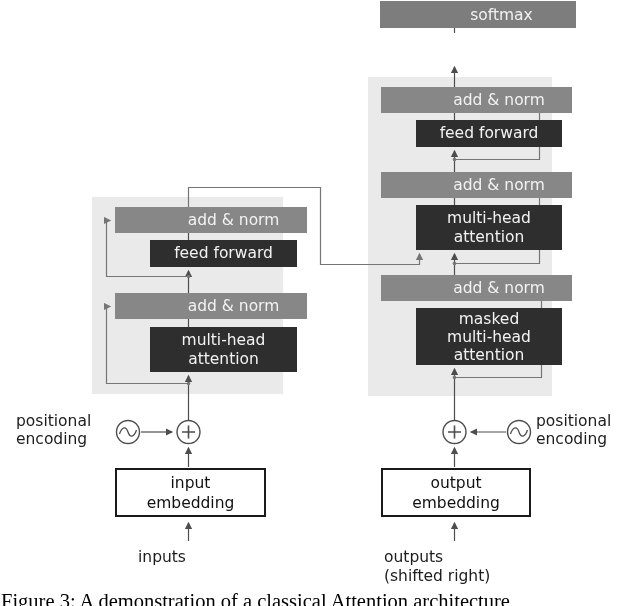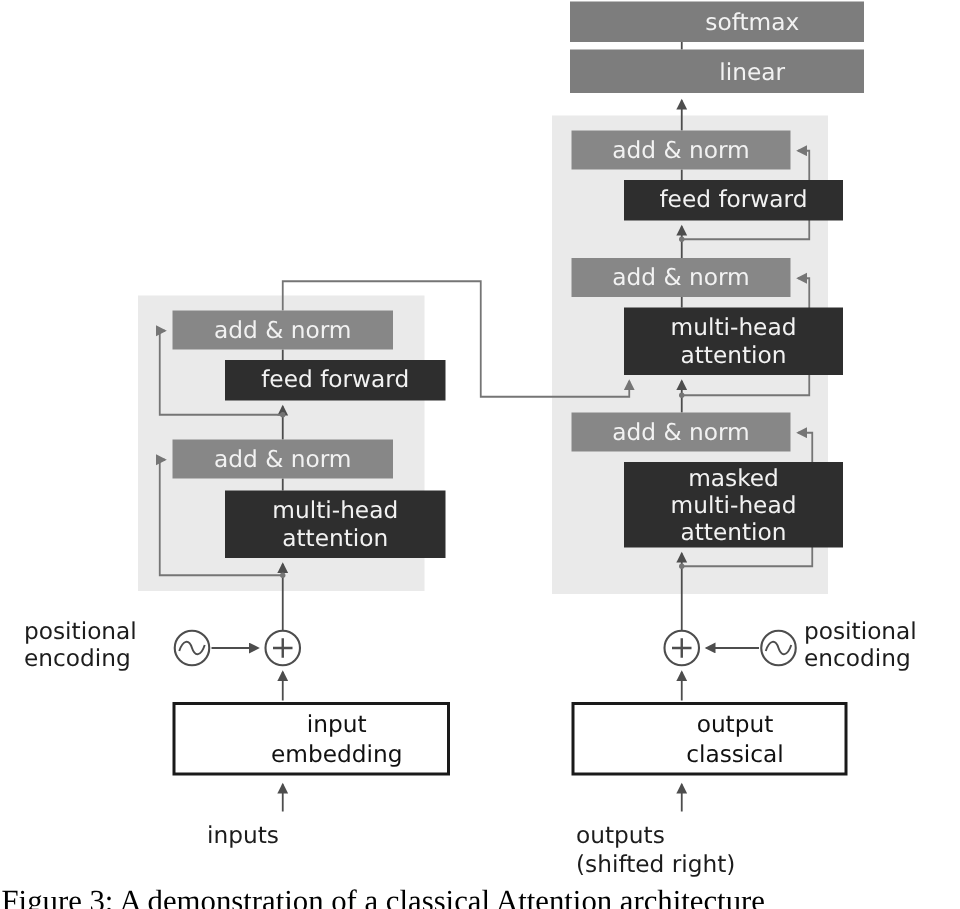--- a/index.html
+++ b/index.html
@@ -9,27 +9,26 @@
     font-family:"DejaVu Sans","Liberation Sans",sans-serif;
     color:var(--label_text,#1c1c1c);
   }
   .panel{position:absolute;background:var(--panel,#eaeaea);}
   .box{
     position:absolute;display:flex;align-items:center;justify-content:center;
     text-align:center;white-space:pre-line;font-size:15.5px;line-height:18px;
     color:var(--box_text,#f2f2f2);
   }
   .gbox{background:var(--box_gray,#7d7d7d);padding-left:47px;}
-  .abox{background:var(--box_gray_light,#878787);}
+  .abox{background:var(--box_gray_light,#878787);padding-left:45px;}
   .dbox{background:var(--box_dark,#2e2e2e);line-height:19px;margin-left:35px;}
   .dbox.tight{line-height:18px;}
   .wbox{
     background:#ffffff;border:2px solid #1a1a1a;color:#111;
     line-height:20px;
-    padding-left:34px;
   }
   .lbl{
     position:absolute;font-size:15.5px;line-height:18px;text-align:left;
     white-space:pre-line;color:var(--label_text,#1c1c1c);
   }
   .outlbl{line-height:19px;}
   .caption{
     position:absolute;left:1px;top:589px;width:720px;
     font-family:"Liberation Serif","DejaVu Serif",serif;
     font-size:20.5px;line-height:24px;color:#000;white-space:nowrap;
@@ -108,21 +107,20 @@
       <path d="M454.5 467 V448" stroke-width="1.2" marker-end="url(#ahd)"></path>
     </g>
 
     <g stroke="var(--line,#4d4d4d)" stroke-width="1.2">
       <path d="M188.5 541 V523" marker-end="url(#ahd)"></path>
       <path d="M454.5 541 V523" marker-end="url(#ahd)"></path>
     </g>
   </svg>
 
   <div class="box gbox" style="left:380px;top:1px;width:149px;height:27px">softmax</div>
-  <div class="box gbox" style="left:380px;top:33px;width:149px;height:29px">linear</div>
 
   <div class="box abox" style="left:381px;top:87px;width:146px;height:26px">add &amp; norm</div>
   <div class="box dbox" style="left:381px;top:120px;width:146px;height:27px">feed forward</div>
   <div class="box abox" style="left:381px;top:172px;width:146px;height:26px">add &amp; norm</div>
   <div class="box dbox" style="left:381px;top:205px;width:146px;height:45px">multi-head
 attention</div>
   <div class="box abox" style="left:381px;top:275px;width:146px;height:26px">add &amp; norm</div>
   <div class="box dbox tight" style="left:381px;top:308px;width:146px;height:57px">masked
 multi-head
 attention</div>
@@ -134,21 +132,21 @@
 attention</div>
 
   <div class="lbl" style="left:16px;top:412px;width:96px">positional
 encoding</div>
   <div class="lbl" style="left:536px;top:412px;width:96px">positional
 encoding</div>
 
   <div class="box wbox" style="left:115px;top:468px;width:147px;height:45px">input
 embedding</div>
   <div class="box wbox" style="left:381px;top:468px;width:146px;height:45px">output
-classical</div>
+embedding</div>
 
   <div class="lbl outlbl" style="left:384px;top:548px;width:141px">outputs
 (shifted right)</div>
   <div class="lbl" style="left:138px;top:548px;width:101px">inputs</div>
 
   <div class="caption">Figure 3: A demonstration of a classical Attention architecture</div>
 
 </div>
 
 </body></html>

